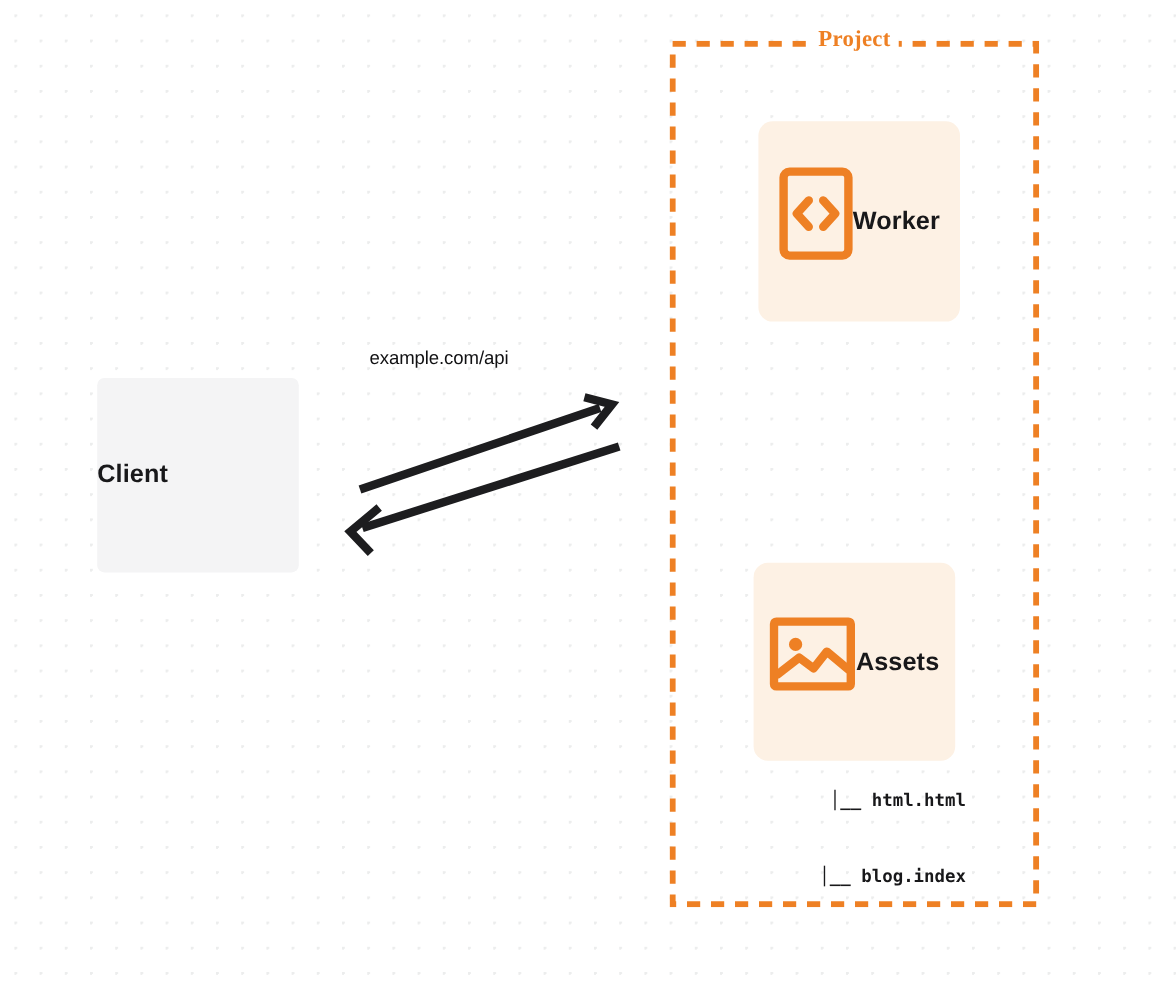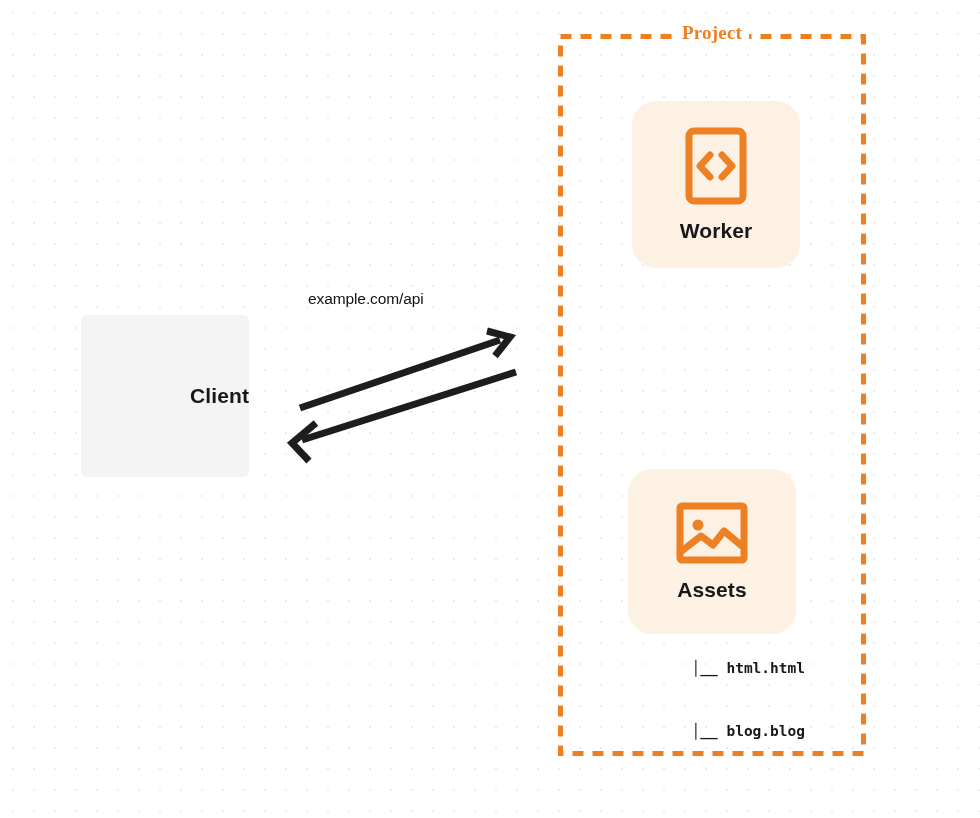--- a/index.html
+++ b/index.html
@@ -29,21 +29,21 @@
   #client-node {
     position: absolute;
     left: 81px;
     top: 315px;
     width: 168px;
     height: 162px;
     background: #f4f4f5;
     border-radius: 6px;
     display: flex;
     align-items: center;
-    justify-content: flex-end;
+    justify-content: flex-start;
   }
   #client-node .node-label {
     font-size: 21px;
     font-weight: bold;
     color: #18181a;
     letter-spacing: 0.1px;
   }
 
   
   #connector-layer {
@@ -91,23 +91,23 @@
     font-weight: bold;
     color: #ee8024;
     letter-spacing: 0.2px;
     white-space: nowrap;
   }
 
   
   .service-card {
     position: absolute;
     background: #fdf1e4;
-    border-radius: 24px;
+    border-radius: 12px;
     display: flex;
-    flex-direction: column;
+    flex-direction: row;
     align-items: center;
     justify-content: center;
   }
   #worker-card {
     left: 632px;
     top: 101px;
     width: 168px;
     height: 167px;
   }
   #assets-card {
@@ -194,17 +194,17 @@
         <rect x="4" y="4" width="64" height="54" rx="2" ry="2" fill="none" stroke="#ee8024" stroke-width="7"></rect>
         <circle cx="22" cy="23" r="5.5" fill="#ee8024"></circle>
         <polyline points="7,48 25,34 37,43 48,29 66,44" fill="none" stroke="#ee8024" stroke-width="7" stroke-linecap="round" stroke-linejoin="round"></polyline>
       </svg>
     </span>
     <span class="card-label">Assets</span>
   </div>
 
   <div id="assets-file-tree">
     <span class="tree-row"><span>│__ </span><span>html.html</span></span>
-    <span class="tree-row"><span>│__ </span><span>blog.blog</span></span>
+    <span class="tree-row"><span>│__ </span><span>blog.index</span></span>
     
   </div>
 
 </div>
 
 </body></html>

